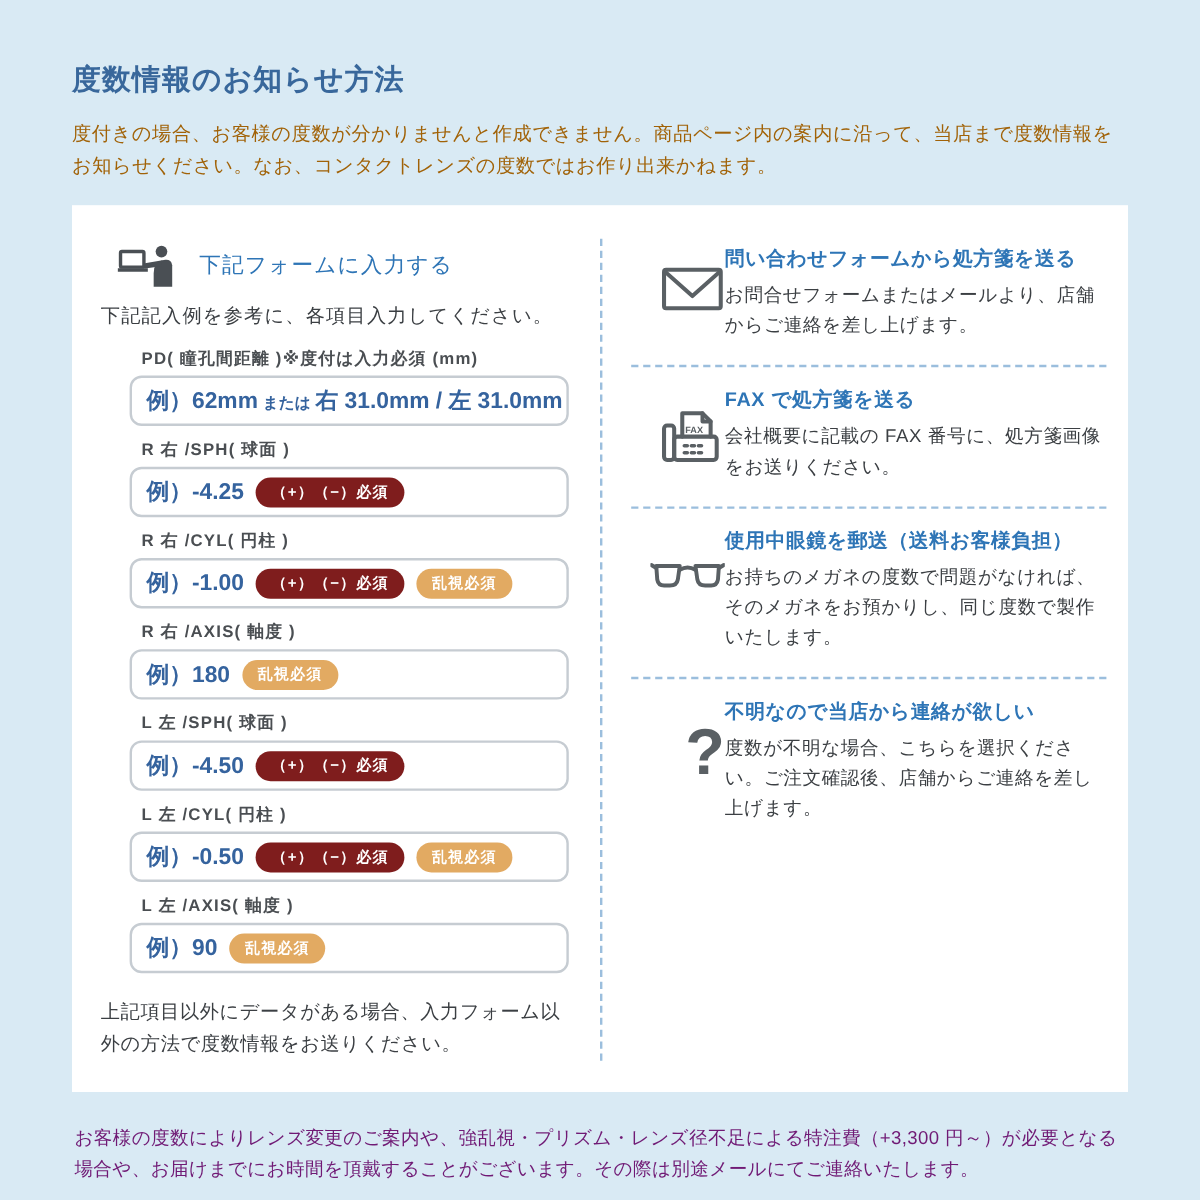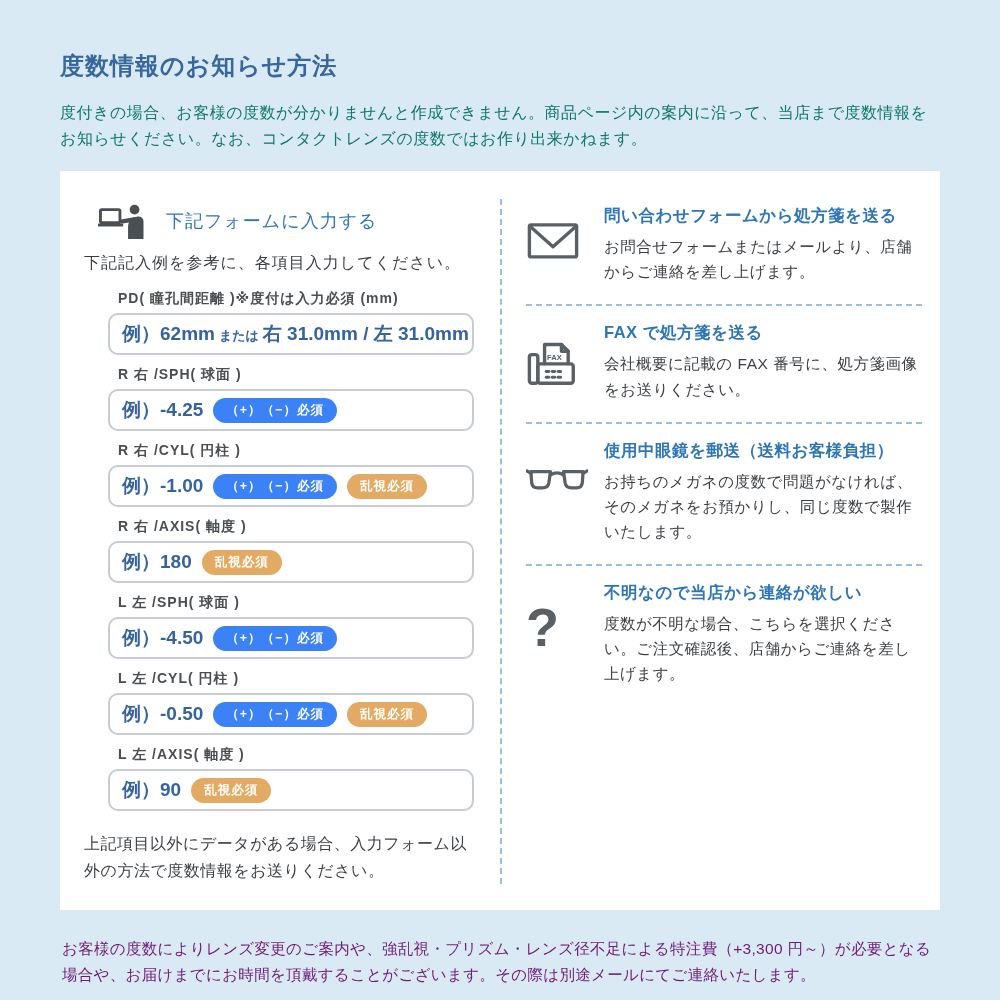--- a/index.html
+++ b/index.html
@@ -1,51 +1,51 @@
 <!DOCTYPE html>
 <html lang="ja"><head>
 <meta charset="utf-8">
 <style>
   * { margin:0; padding:0; box-sizing:border-box; }
   body { width:1000px; height:1000px; background:#d9eaf4;
          font-family:"Liberation Sans","DejaVu Sans",sans-serif; color:#3b3f43; }
   .page { width:1000px; height:1000px; padding:50px 60px 0; overflow:hidden; }
 
   .page-title { font-size:24px; font-weight:bold; color:#38679b; letter-spacing:1px; margin-bottom:18px; }
-  .intro { font-size:16px; line-height:1.6; color:#0f766e; letter-spacing:0.5px; margin-bottom:20px; max-width:885px; }
+  .intro { font-size:16px; line-height:1.6; color:#a16207; letter-spacing:0.5px; margin-bottom:20px; max-width:885px; }
 
   .card { background:#ffffff; display:flex; padding:28px 0 26px; min-height:716px; }
   .col-left  { width:440px; padding:2px 26px 0 24px; }
   .col-right { flex:1; padding:0 18px 0 24px; border-left:2px dashed #9bbedd; }
 
   
   .form-header { display:flex; align-items:center; gap:16px; margin-bottom:12px; margin-left:14px; }
   .form-header .hdr-icon { width:52px; height:40px; flex:0 0 auto; }
   .form-title { font-size:18px; font-weight:normal; color:#2e75b6; letter-spacing:1px; }
   .form-instruction { font-size:16px; letter-spacing:1px; color:#3b3f43; margin-bottom:16px; }
 
   .fields { margin-left:24px; }
   .field-label { font-size:14px; font-weight:bold; color:#4a4e52; letter-spacing:1px; padding-left:10px; }
   .field-box { border:2px solid #c6ccd2; border-radius:10px; background:#fff;
                display:flex; align-items:center; gap:10px;
                height:42px; padding:0 12px; margin:5px 0 11px; }
   .example { font-size:19px; font-weight:bold; color:#35639e; white-space:nowrap; }
   .example .mid { font-size:13px; margin:16px 4px; }
   .badge { font-size:12.5px; font-weight:bold; color:#ffffff; border-radius:999px;
            padding:4px 13px; letter-spacing:1px; white-space:nowrap; }
-  .badge.blue   { background:#3b82f6; }
+  .badge.blue   { background:#7f1d1d; }
   .badge.orange { background:#e2aa62; }
 
   .form-note { font-size:16px; line-height:1.65; letter-spacing:0.5px; margin-top:20px; color:#3b3f43; }
 
   
   .method { display:flex; padding:16px 0 20px; }
   .method.first { padding-top:6px; }
   .method + .divider { border-top:2px dashed #9bbedd; }
-  .m-icon { width:78px; flex:0 0 auto; display:flex; align-items:flex-start; justify-content:flex-start; padding-top:14px; }
+  .m-icon { width:78px; flex:0 0 auto; display:flex; align-items:flex-start; justify-content:flex-end; padding-top:14px; }
   .m-icon svg { stroke:#5a6064; fill:none; stroke-width:4; stroke-linecap:round; stroke-linejoin:round; }
   .m-body { flex:1; }
   .m-title { font-size:16.5px; font-weight:bold; color:#2e75b6; letter-spacing:0.5px; margin-bottom:7px; }
   .m-text { font-size:15.5px; line-height:1.62; letter-spacing:0.5px; color:#3b3f43; }
   .question-glyph { font-size:54px; font-weight:bold; color:#5a6064; line-height:1; padding-top:4px; }
 
   .footer { font-size:15.5px; line-height:1.7; letter-spacing:0.3px; color:#701a75; padding:26px 2px 0; max-width:900px; }
 
   .hdr-icon .stroke { fill:none; stroke:#4a4f54; stroke-width:3.5; stroke-linejoin:round; }
   .hdr-icon .fill   { fill:#4a4f54; stroke:none; }

